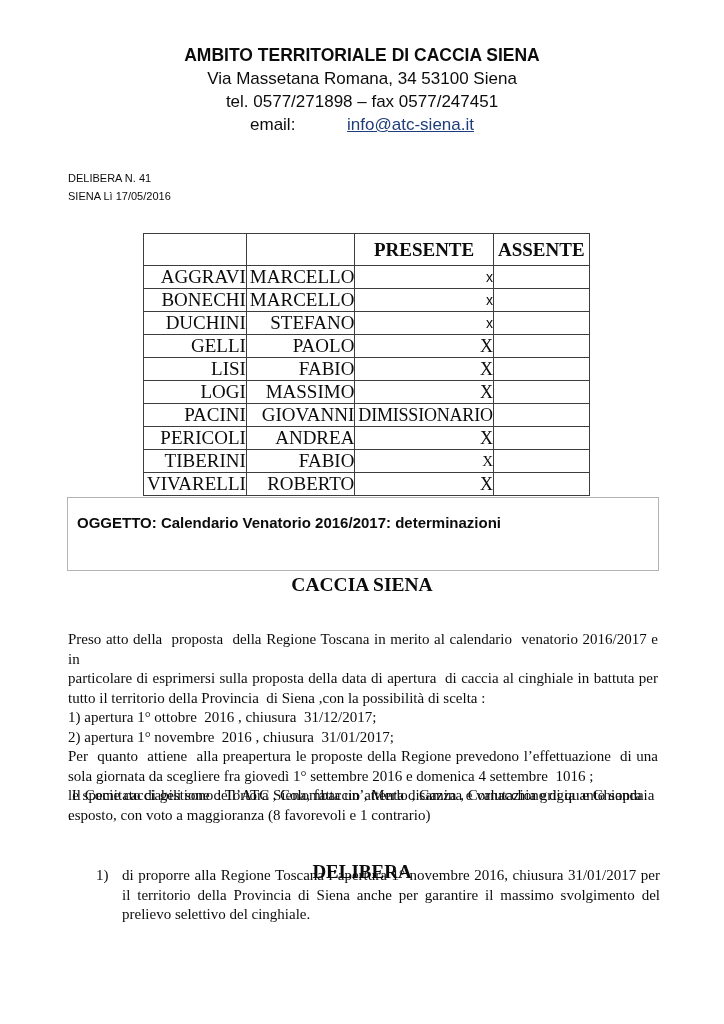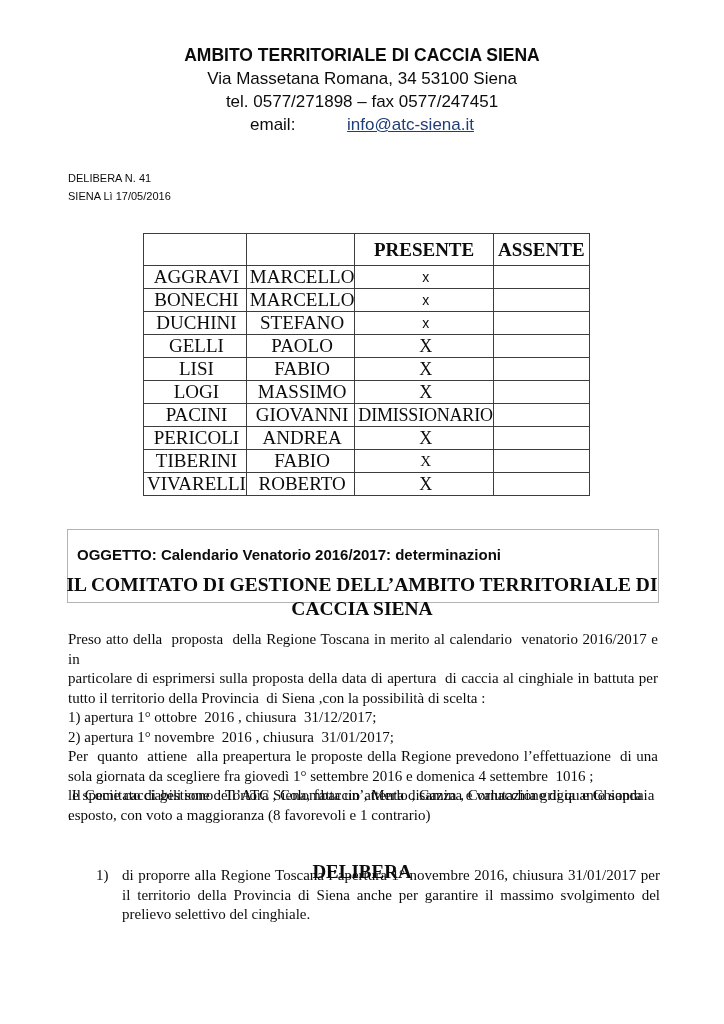--- a/index.html
+++ b/index.html
@@ -30,30 +30,30 @@
   table.attendance{
     position:absolute;top:233px;left:143px;
     border-collapse:collapse;table-layout:fixed;
     font-size:19px;color:#0c0c0c;border-radius:25px;
   }
   table.attendance td, table.attendance th{
     border:1px solid #3d3d3d;
     padding:0 0 0 3px;
     height:22px;
     overflow:hidden;white-space:nowrap;
-    font-weight:normal;text-align:center;vertical-align:middle;
+    font-weight:normal;text-align:right;vertical-align:middle;
   }
   table.attendance thead th{height:31px;font-weight:bold;text-align:center;padding:0;}
   td.c-presente, td.c-assente{text-align:center;padding:0;font-size:18px;letter-spacing:-0.2px;}
   td.mark-sans{font-family:"Liberation Sans", sans-serif;font-size:14px;}
   td.mark-serif-small{font-size:15px;}
   
   .subject-box{
     position:absolute;top:497px;left:67px;width:592px;height:74px;
-    border:1px solid #b3b3b3;background:#fff;box-sizing:border-box;margin-top:32px;
+    border:1px solid #b3b3b3;background:#fff;box-sizing:border-box;
   }
   .subject-box .subject-text{
     margin:16px 0 0 9px;
     font-family:"Liberation Sans", sans-serif;
     font-weight:bold;font-size:15px;color:#0c0c0c;
   }
   
   .doc-heading{
     position:absolute;top:573px;left:0;width:724px;
     text-align:center;font-weight:bold;font-size:19.5px;line-height:24px;color:#0c0c0c;
@@ -166,21 +166,20 @@
           <td class="c-assente"></td>
         </tr>
       </tbody>
   </table>
 
   <div class="subject-box">
     <div class="subject-text">OGGETTO: Calendario Venatorio 2016/2017: determinazioni</div>
   </div>
 
   <div class="doc-heading">
-    <div>IL COMITATO DI GESTIONE DELL’AMBITO TERRITORIALE DI</div>
     <div>CACCIA SIENA</div>
   </div>
 
   <div class="body-block" id="block1">
       <div class="bodyline fill">Preso atto della  proposta  della Regione Toscana in merito al calendario  venatorio 2016/2017 e in</div>
       <div class="bodyline fill">particolare di esprimersi sulla proposta della data di apertura  di caccia al cinghiale in battuta per</div>
       <div class="bodyline">tutto il territorio della Provincia  di Siena ,con la possibilità di scelta :</div>
       <div class="bodyline">1) apertura 1° ottobre  2016 , chiusura  31/12/2017;</div>
       <div class="bodyline">2) apertura 1° novembre  2016 , chiusura  31/01/2017;</div>
       <div class="bodyline fill">Per  quanto  attiene  alla preapertura le proposte della Regione prevedono l’effettuazione  di una</div>

